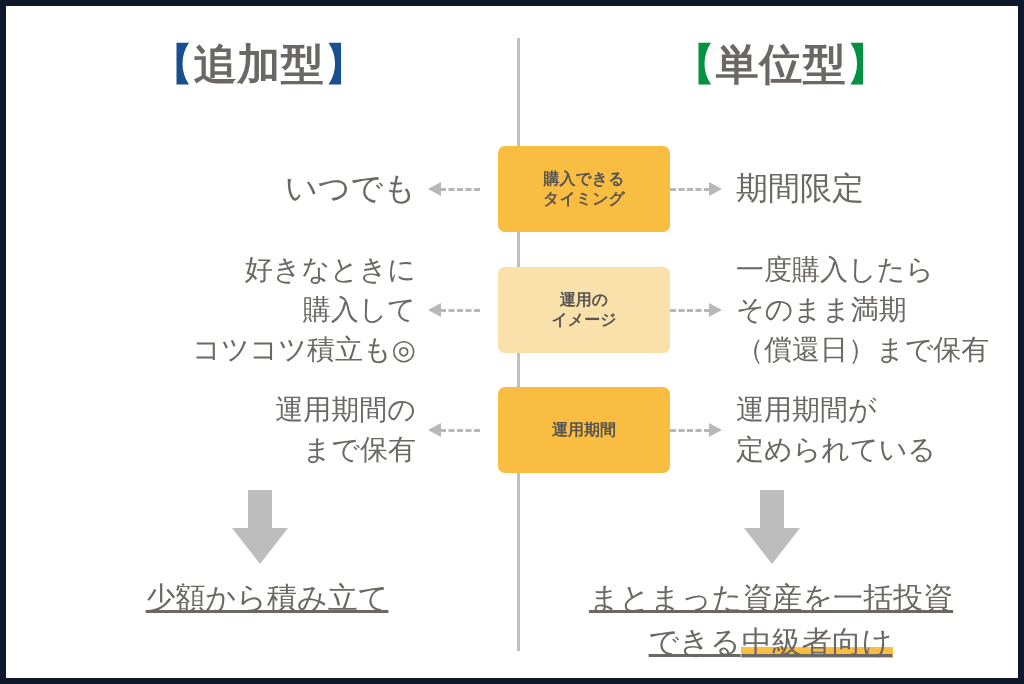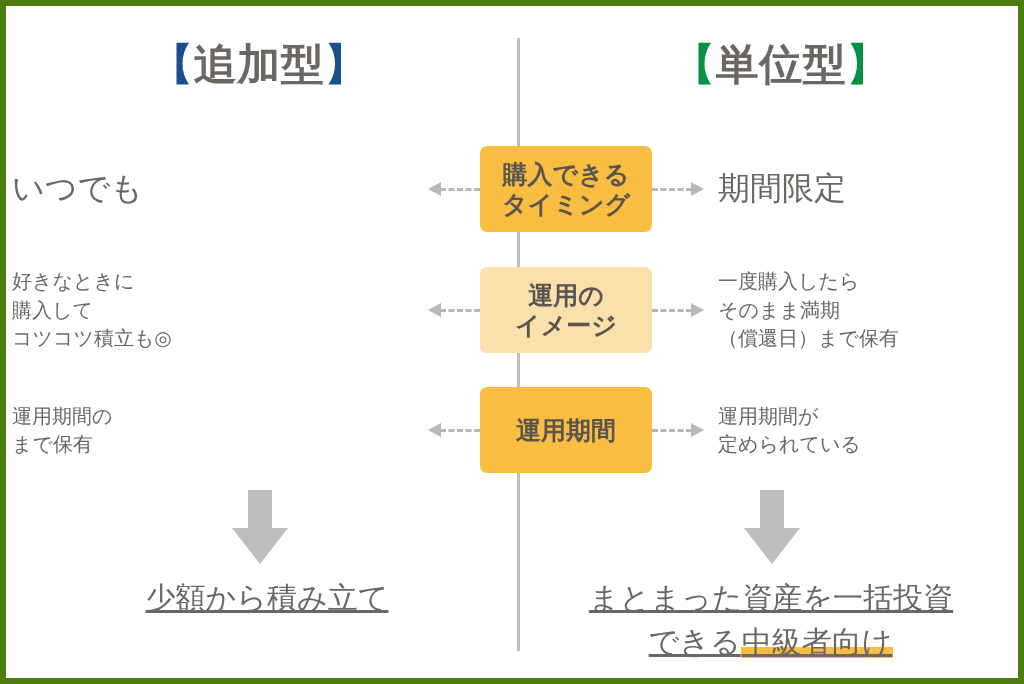--- a/index.html
+++ b/index.html
@@ -14,21 +14,21 @@
     font-family: "Liberation Sans", "DejaVu Sans", sans-serif;
     overflow: hidden;
   }
 
   .canvas {
     position: relative;
     width: 1024px;
     height: 684px;
     background: #ffffff;
     box-sizing: border-box;
-    border: 6px solid #4d7c0f;
+    border: 6px solid #0f172a;
   }
 
   
   .divider {
     position: absolute;
     left: 511px;
     top: 32px;
     width: 3px;
     height: 613px;
     background: #c0c0c0;
@@ -58,26 +58,26 @@
     width: 1012px;
     display: flex;
     align-items: center;
   }
   .row-1 { top: 137px; height: 92px; }
   .row-2 { top: 258px; height: 92px; }
   .row-3 { top: 378px; height: 92px; }
 
   .side {
     flex: 0 0 404px;
-    font-size: 20px;
+    font-size: 28px;
     line-height: 1.42;
     color: #6b6763;
     white-space: pre-line;
   }
-  .side-left  {  padding-right: 12px; }
+  .side-left  { text-align: right;  padding-right: 12px; }
   .side-right { text-align: left;   padding-left: 14px; }
   .row-1 .side { font-size: 32px; }
 
   
   .arrow-cell {
     flex: 0 0 52px;
     display: flex;
     align-items: center;
     justify-content: center;
     height: 100%;
@@ -114,26 +114,27 @@
     justify-content: center;
   }
   .center-box {
     width: 172px;
     height: 86px;
     border-radius: 7px;
     display: flex;
     align-items: center;
     justify-content: center;
     text-align: center;
-    font-size: 25px;
+    font-size: 16px;
     font-weight: 700;
     line-height: 1.22;
     color: #585450;
     white-space: pre-line;
     box-sizing: border-box;
+    margin-left: 18px;
   }
   .center-box.tone-strong { background: #f9bd42; }
   .center-box.tone-light  { background: #fae0aa; }
 
   
   .down-arrow {
     position: absolute;
     width: 56px;
     height: 72px;
   }

